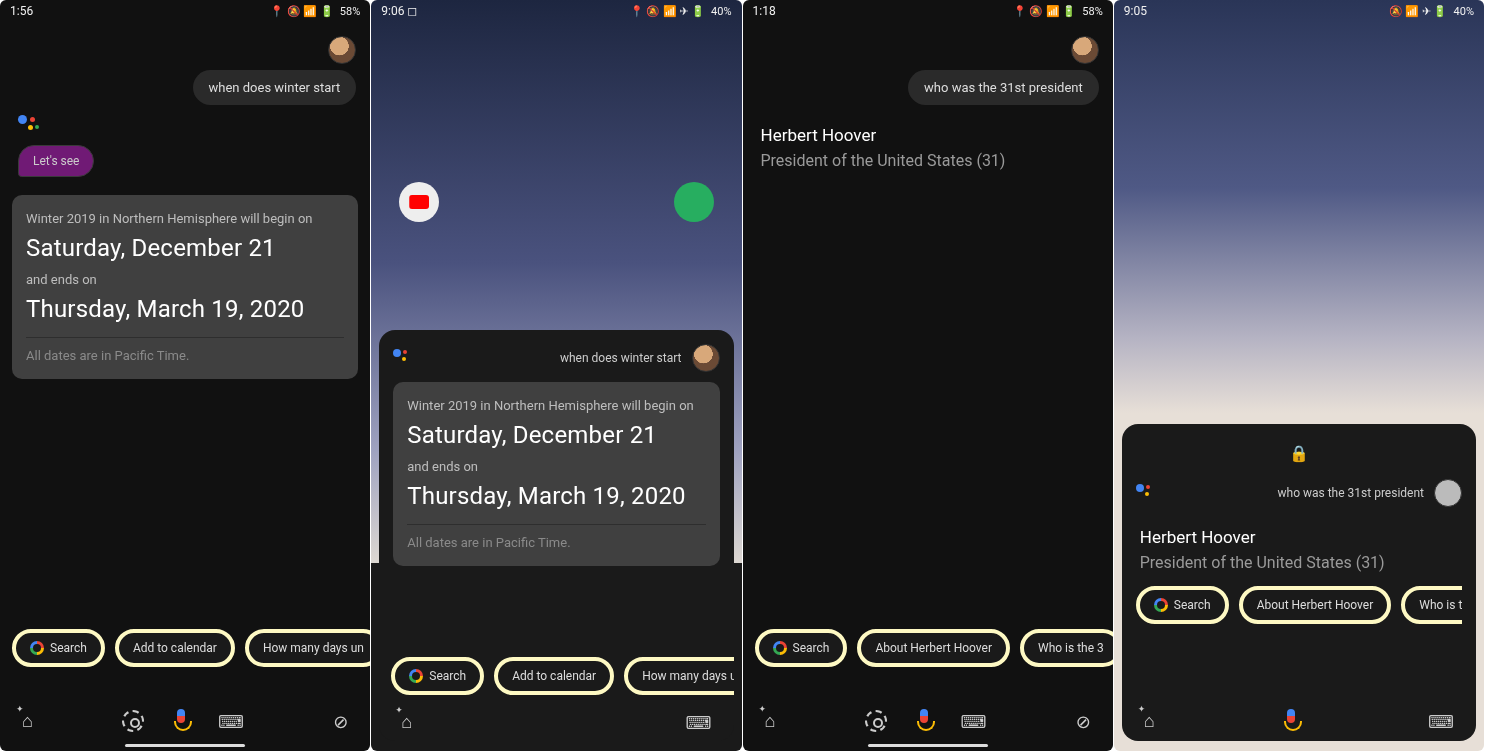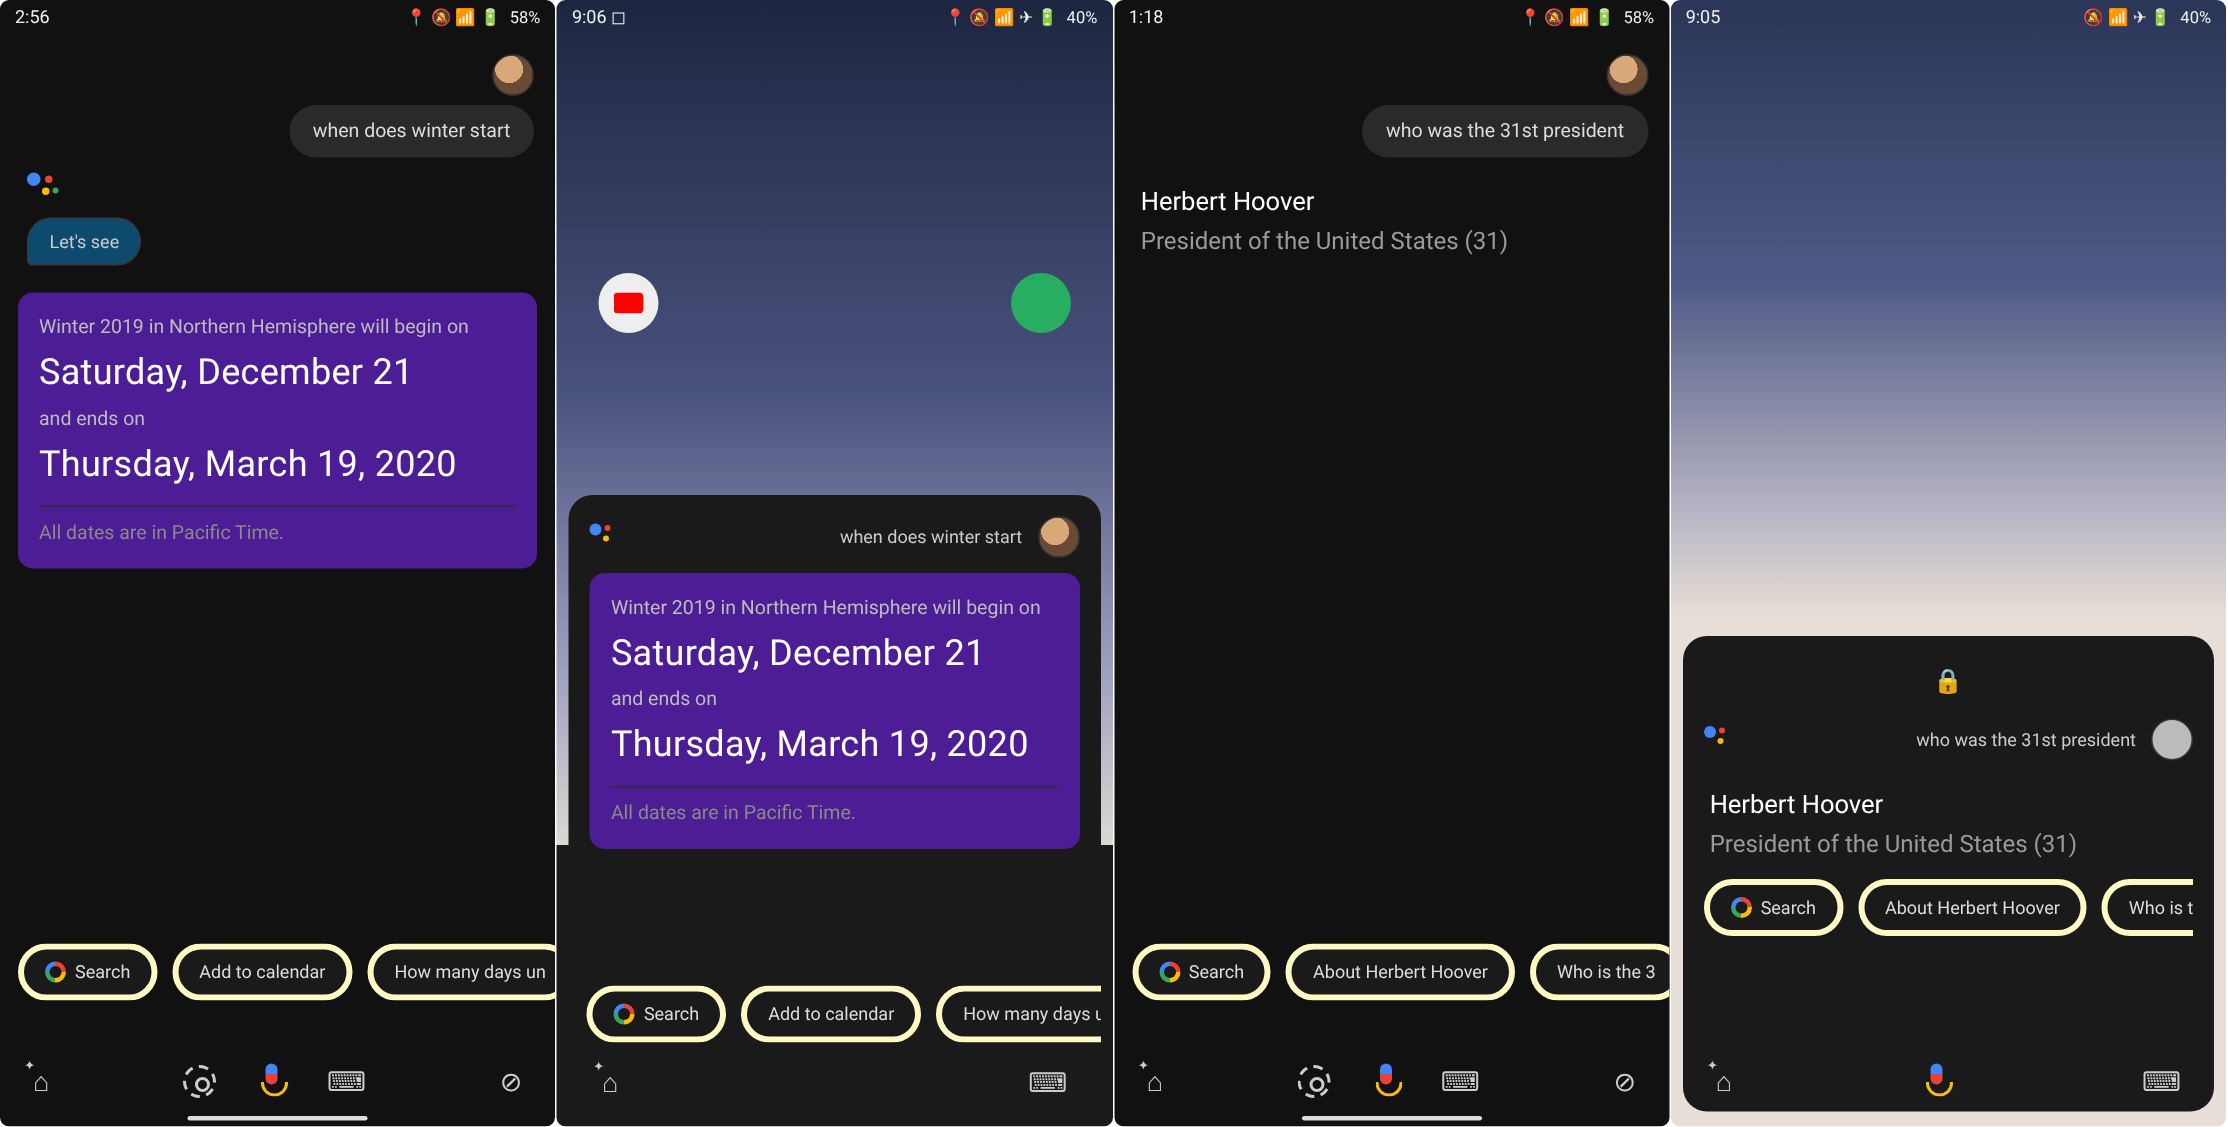--- a/index.html
+++ b/index.html
@@ -71,25 +71,25 @@
   .assistant-logo .g{width:4px;height:4px;background:#34a853;top:10px;left:17px;}
   .lets-see{
     margin:6px 0 0 18px;
     display:inline-block;
     font-size:12px;
     color:#ccc;
     padding:8px 14px;
     border:1px solid #3a3a3a;
     border-radius:18px;
     border-bottom-left-radius:4px;
-    background:#0c4a6e;
+    background:#701a75;
   }
   .answer-card{
     margin:18px 12px 0 12px;
-    background:#4c1d95;
+    background:#404040;
     border-radius:10px;
     padding:16px 14px;
     color:#bdbdbd;
     font-size:13px;
   }
   .answer-card .big{
     color:#fff;
     font-size:24px;
     font-weight:400;
     margin:8px 0 10px 0;
@@ -195,21 +195,21 @@
   .small-logo .r{width:4px;height:4px;background:#ea4335;top:1px;left:10px;}
   .small-logo .y{width:4px;height:4px;background:#fbbc05;top:8px;left:9px;}
   .here-help{font-size:12px;color:#ddd;margin:6px 0 2px 2px;}
   .lock-ico{color:#aaa;text-align:center;font-size:16px;padding:6px 0;}
 </style>
 </head>
 <body>
 
 <div class="phone">
   <div class="status-bar">
-    <span>2:56</span>
+    <span>1:56</span>
     <div class="status-icons">
       <span>📍 🔕 📶 🔋</span>
       <span>58%</span>
     </div>
   </div>
   <div class="query-row">
     <div class="avatar"></div>
   </div>
   <div class="query-row" style="padding-top:6px;">
     <div class="query-bubble">when does winter start</div>

